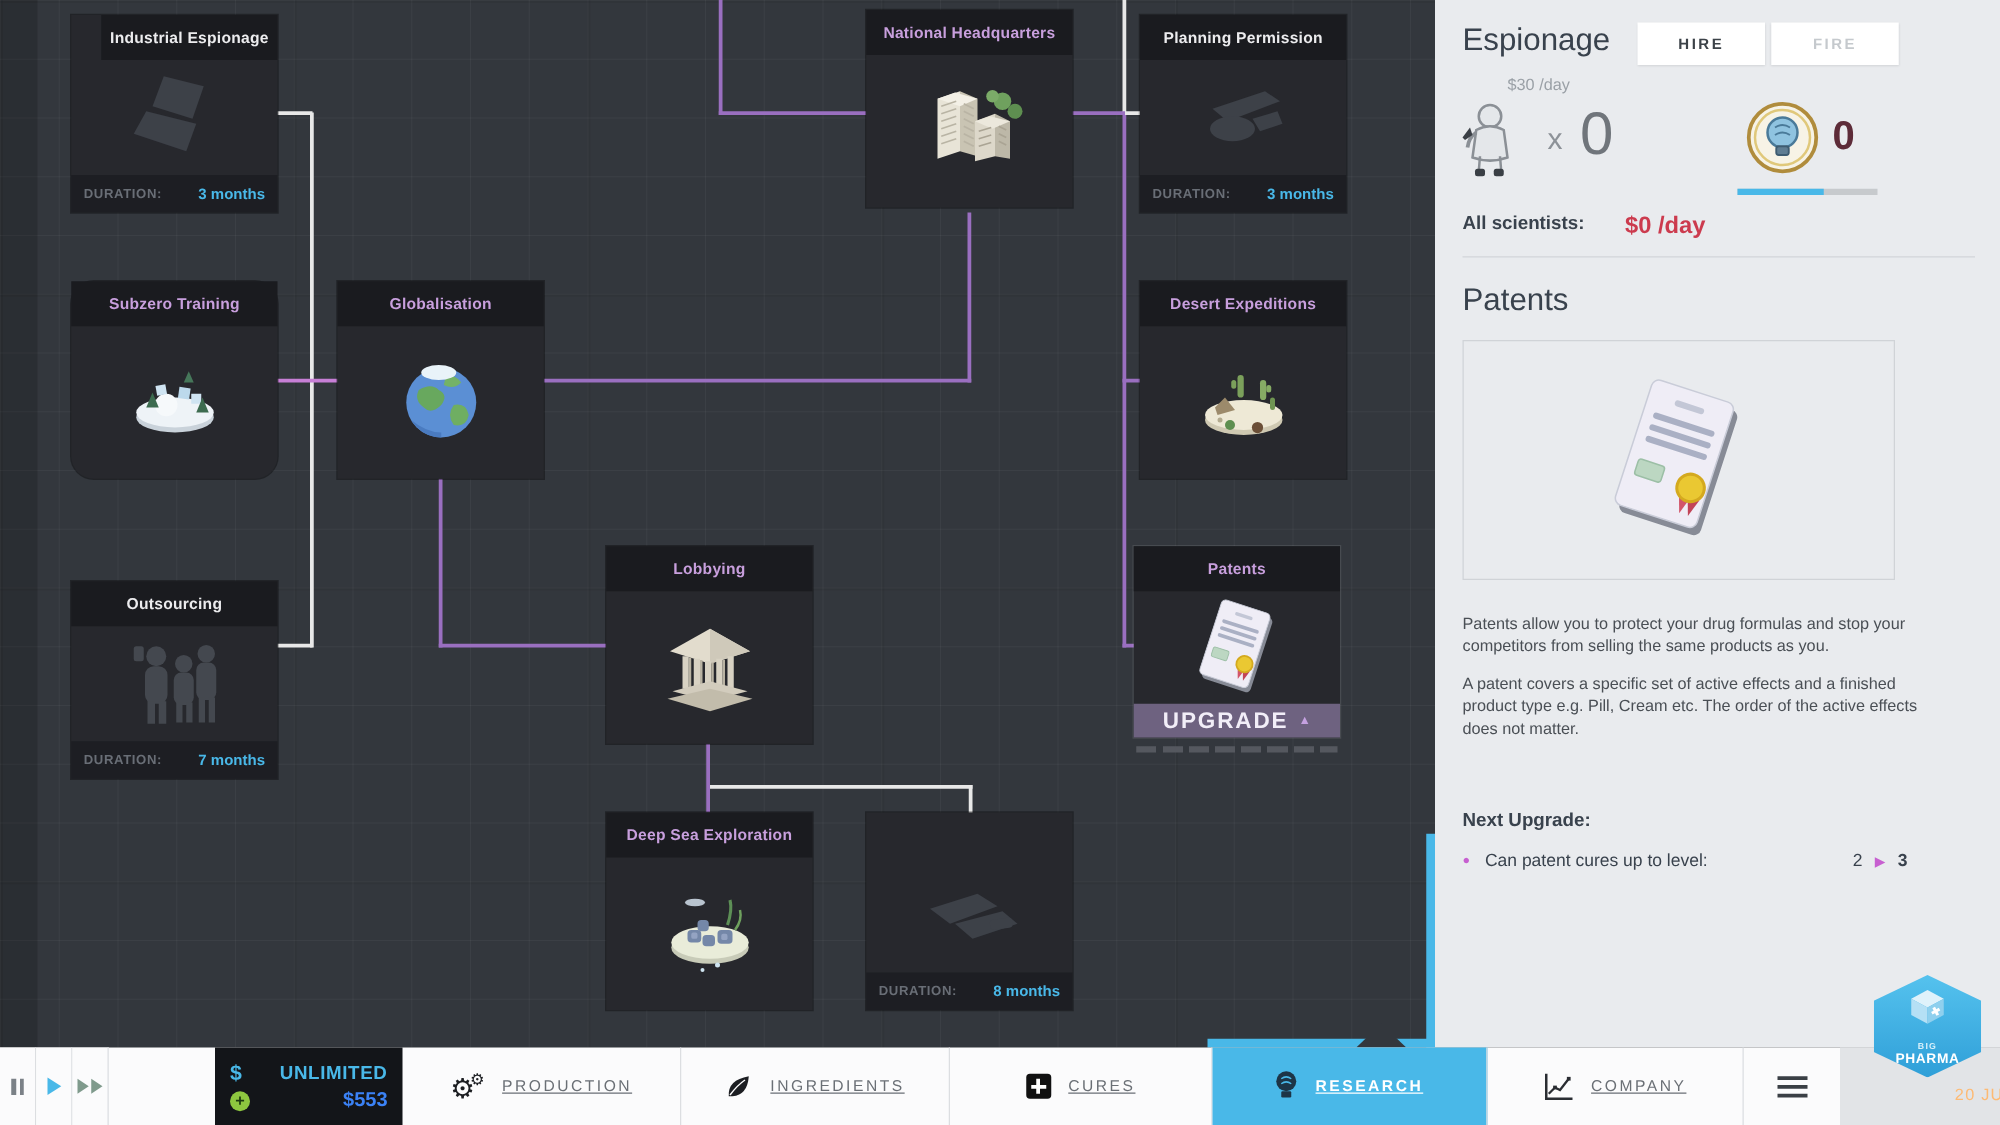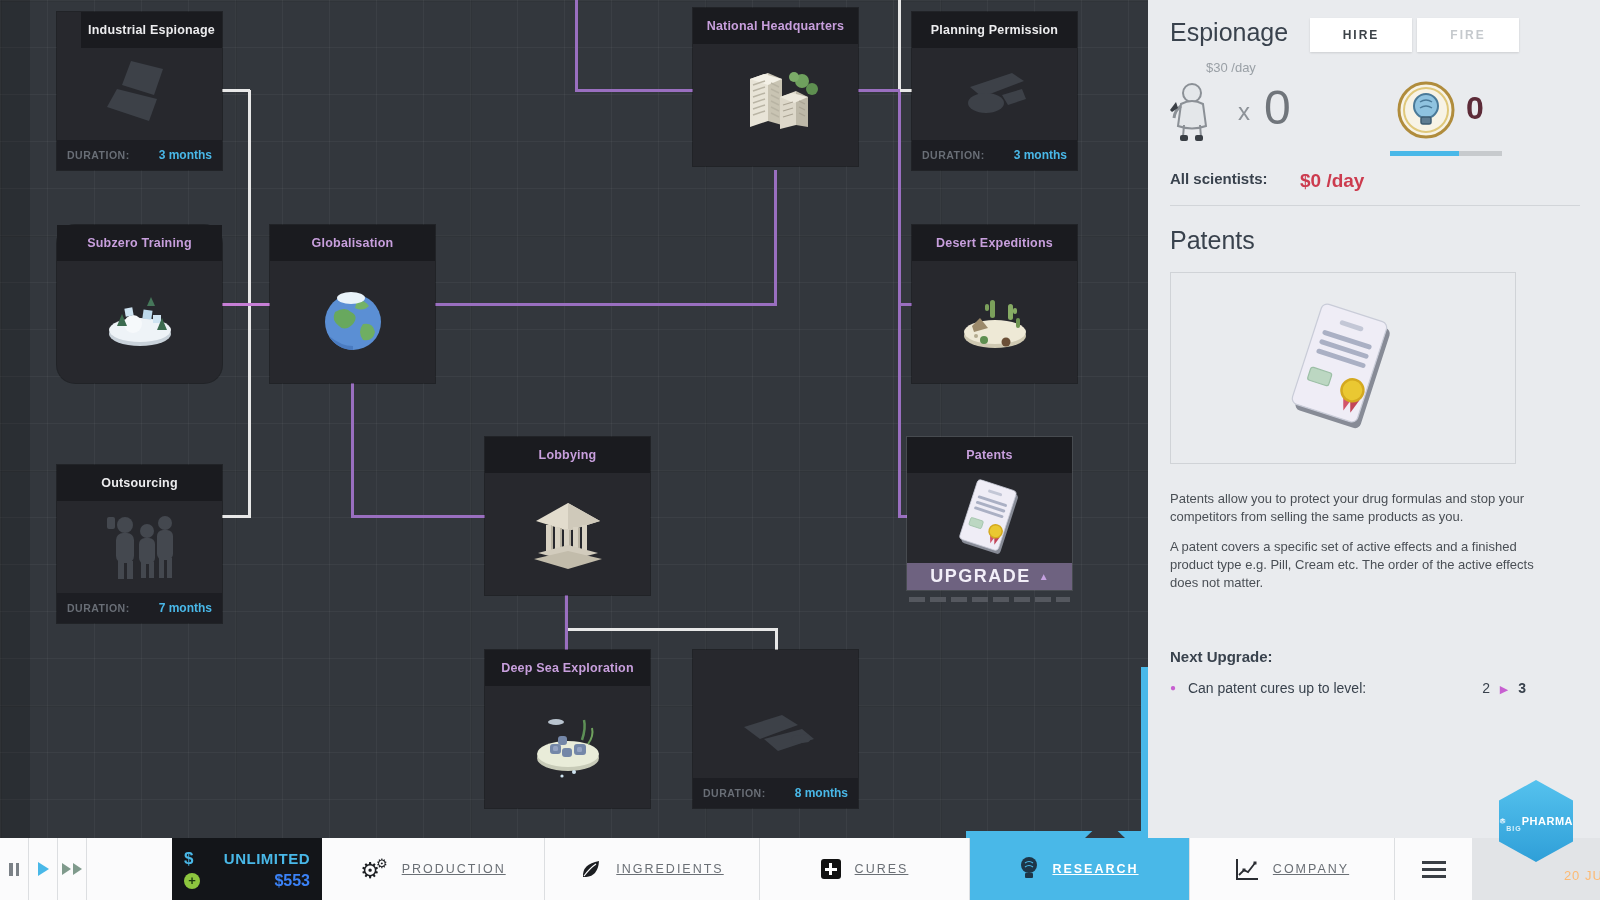--- a/index.html
+++ b/index.html
@@ -112,24 +112,24 @@
   .seg.menu { width:77px; cursor:pointer; flex-direction:column; gap:4px; }
   .seg.menu i { display:block; width:24px; height:3px; background:#3a3f45; }
   .seg.brand { width:128px; background:#e2e4e7; }
   .gear-ico { font-size:22px; color:#1c1e22; line-height:1; }
   .gear-ico .small { font-size:13px; vertical-align:10px; margin-left:-4px; }
   .cross-ico { width:20px; height:20px; background:#111; border-radius:3px; position:relative; }
   .cross-ico::before { content:""; position:absolute; left:8.5px; top:4px; width:3px; height:12px; background:#fff; }
   .cross-ico::after { content:""; position:absolute; left:4px; top:8.5px; width:12px; height:3px; background:#fff; }
   .date { position:absolute; left:1542px; top:868px; width:128px; text-align:center; font-size:13px;
           color:#fdba74; letter-spacing:1px; }
-  .logo { position:absolute; left:1499px; top:780px; width:74px; height:82px;
+  .logo { position:absolute; left:1499px; top:780px; width:86px; height:82px;
           background:linear-gradient(#55c2ee,#2f9fd8);
           clip-path:polygon(50% 0,100% 25%,100% 75%,50% 100%,0 75%,0 25%);
-          display:flex; align-items:center; justify-content:center; }
+          display:flex; flex-direction:column; align-items:center; justify-content:center; }
   .logo .btop { color:#d9f1fb; font-size:7px; font-weight:bold; letter-spacing:1px; margin-top:14px; }
   .logo .bname { color:#ffffff; font-size:11px; font-weight:bold; letter-spacing:.5px; }
 </style>
 </head>
 <body>
 
 <div class="stage">
 
   <div class="tree">
     <div class="tree-shade-left"></div>

